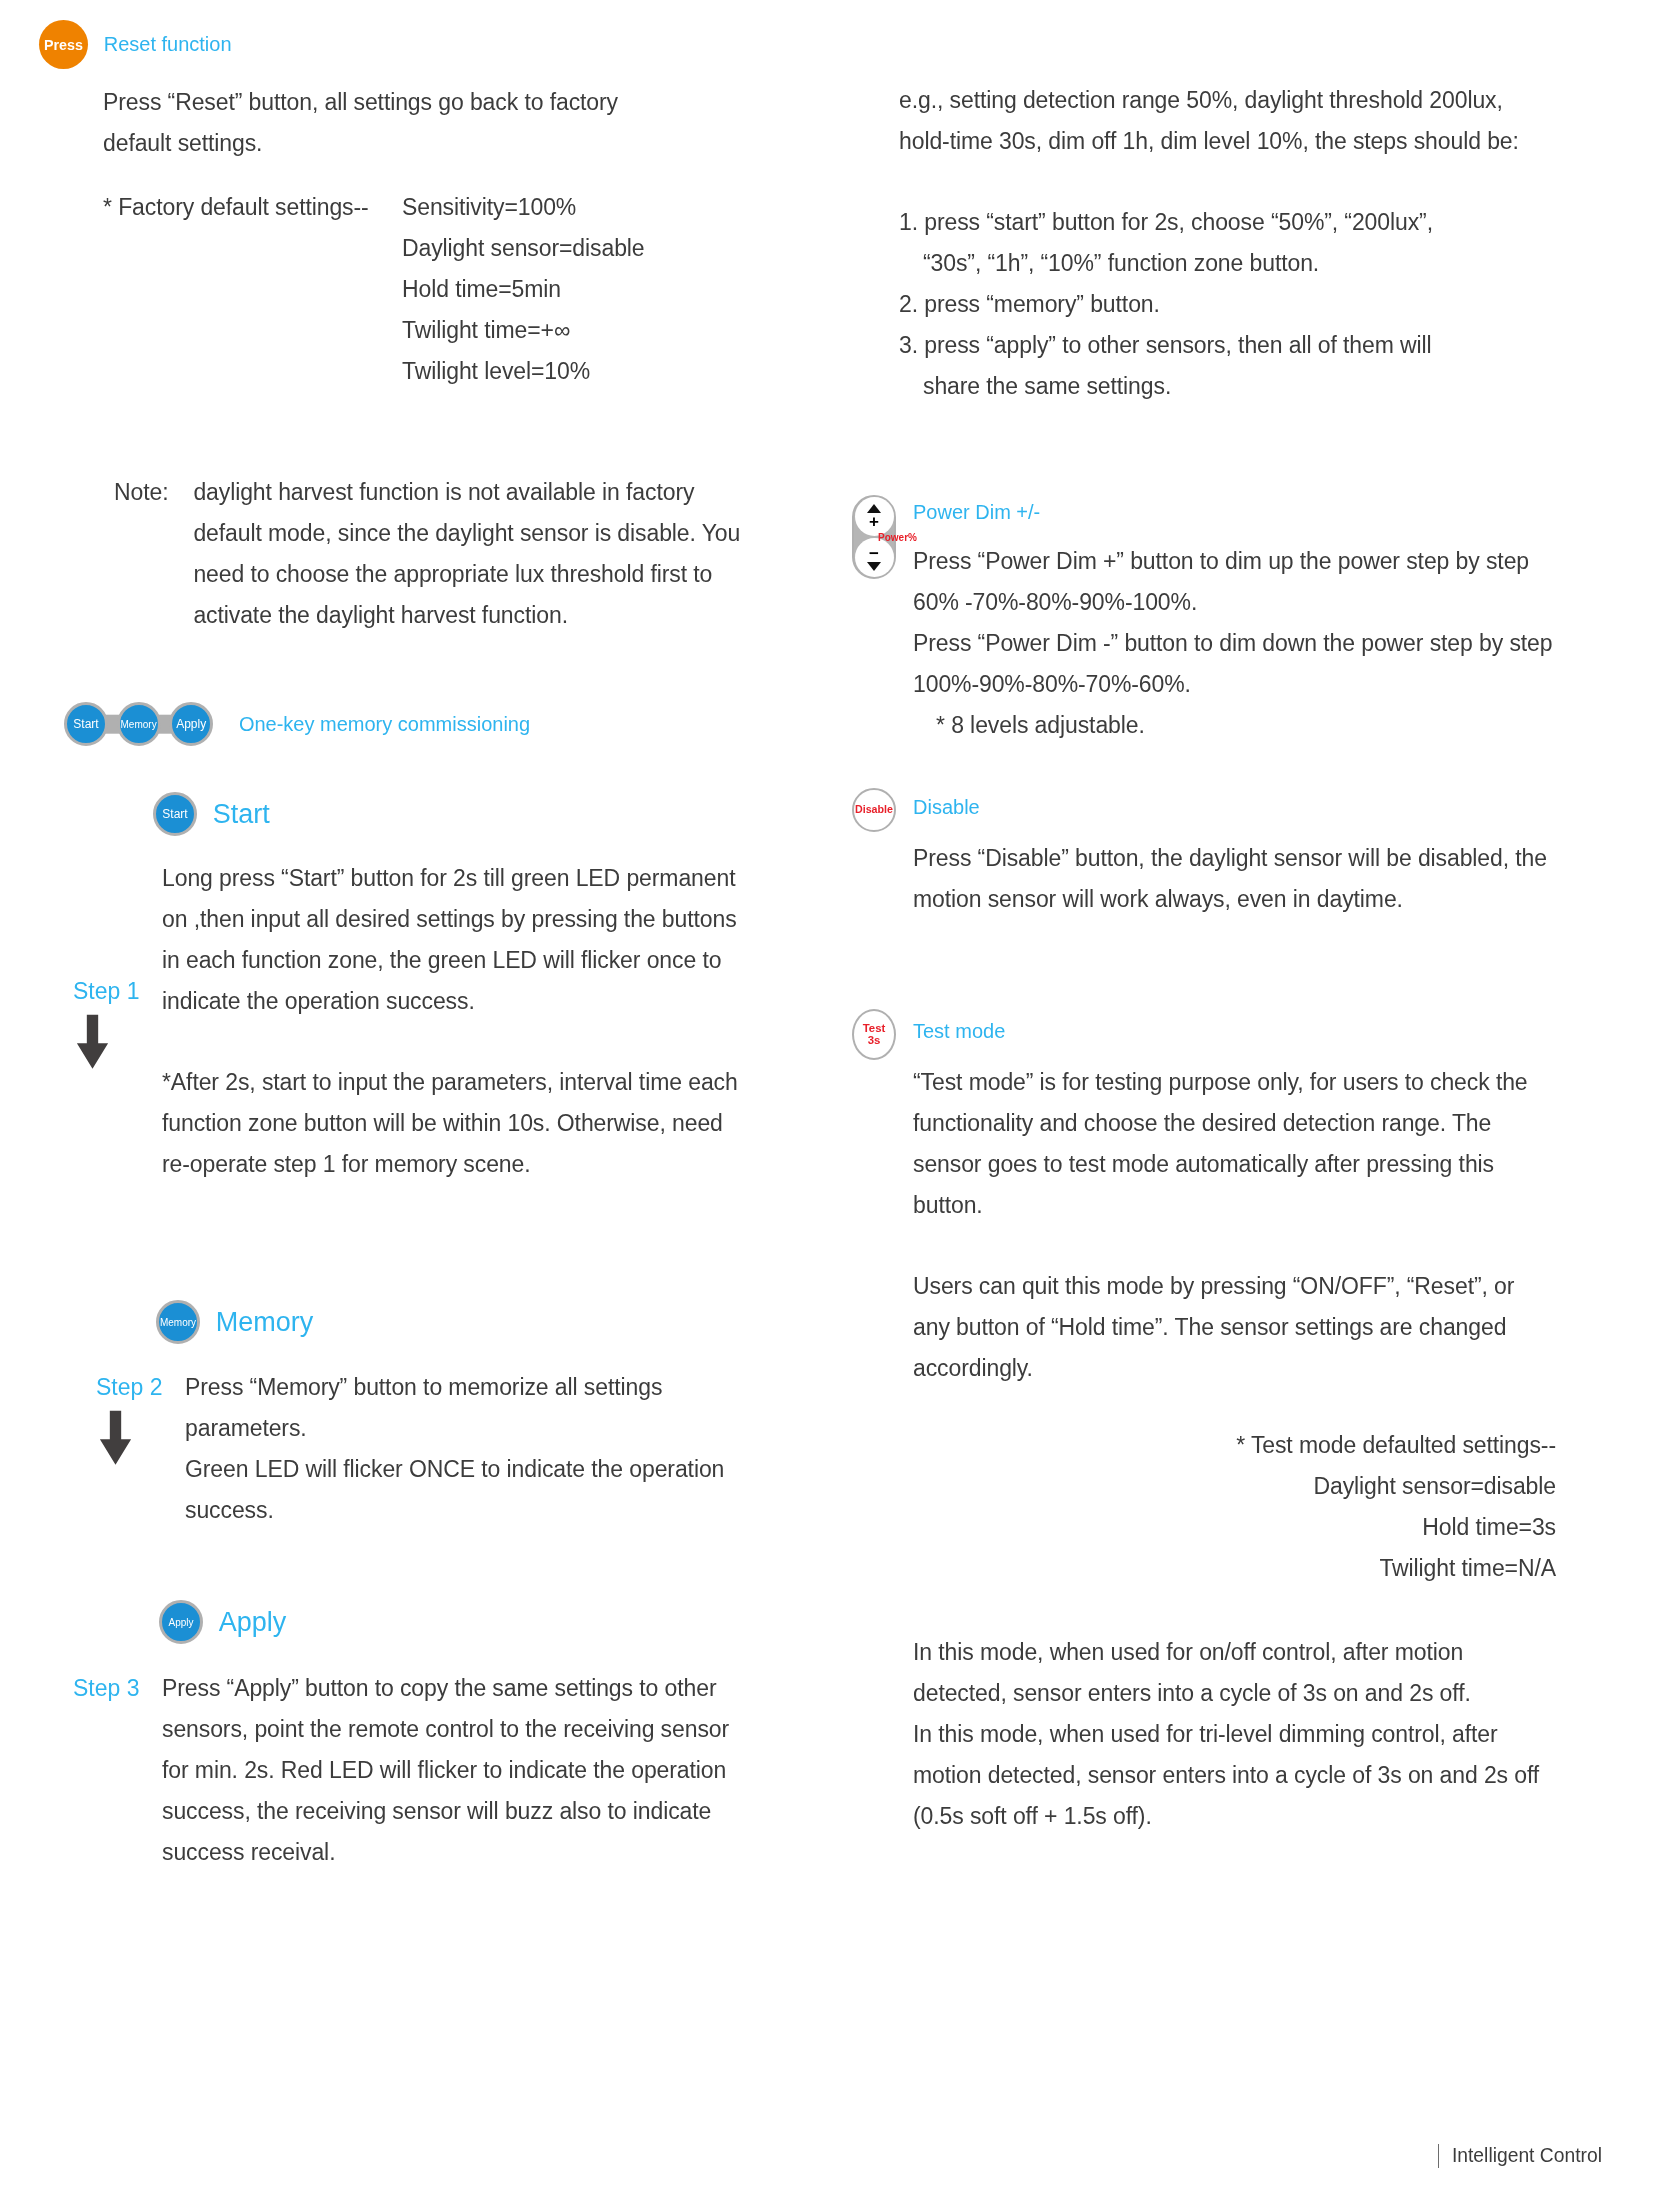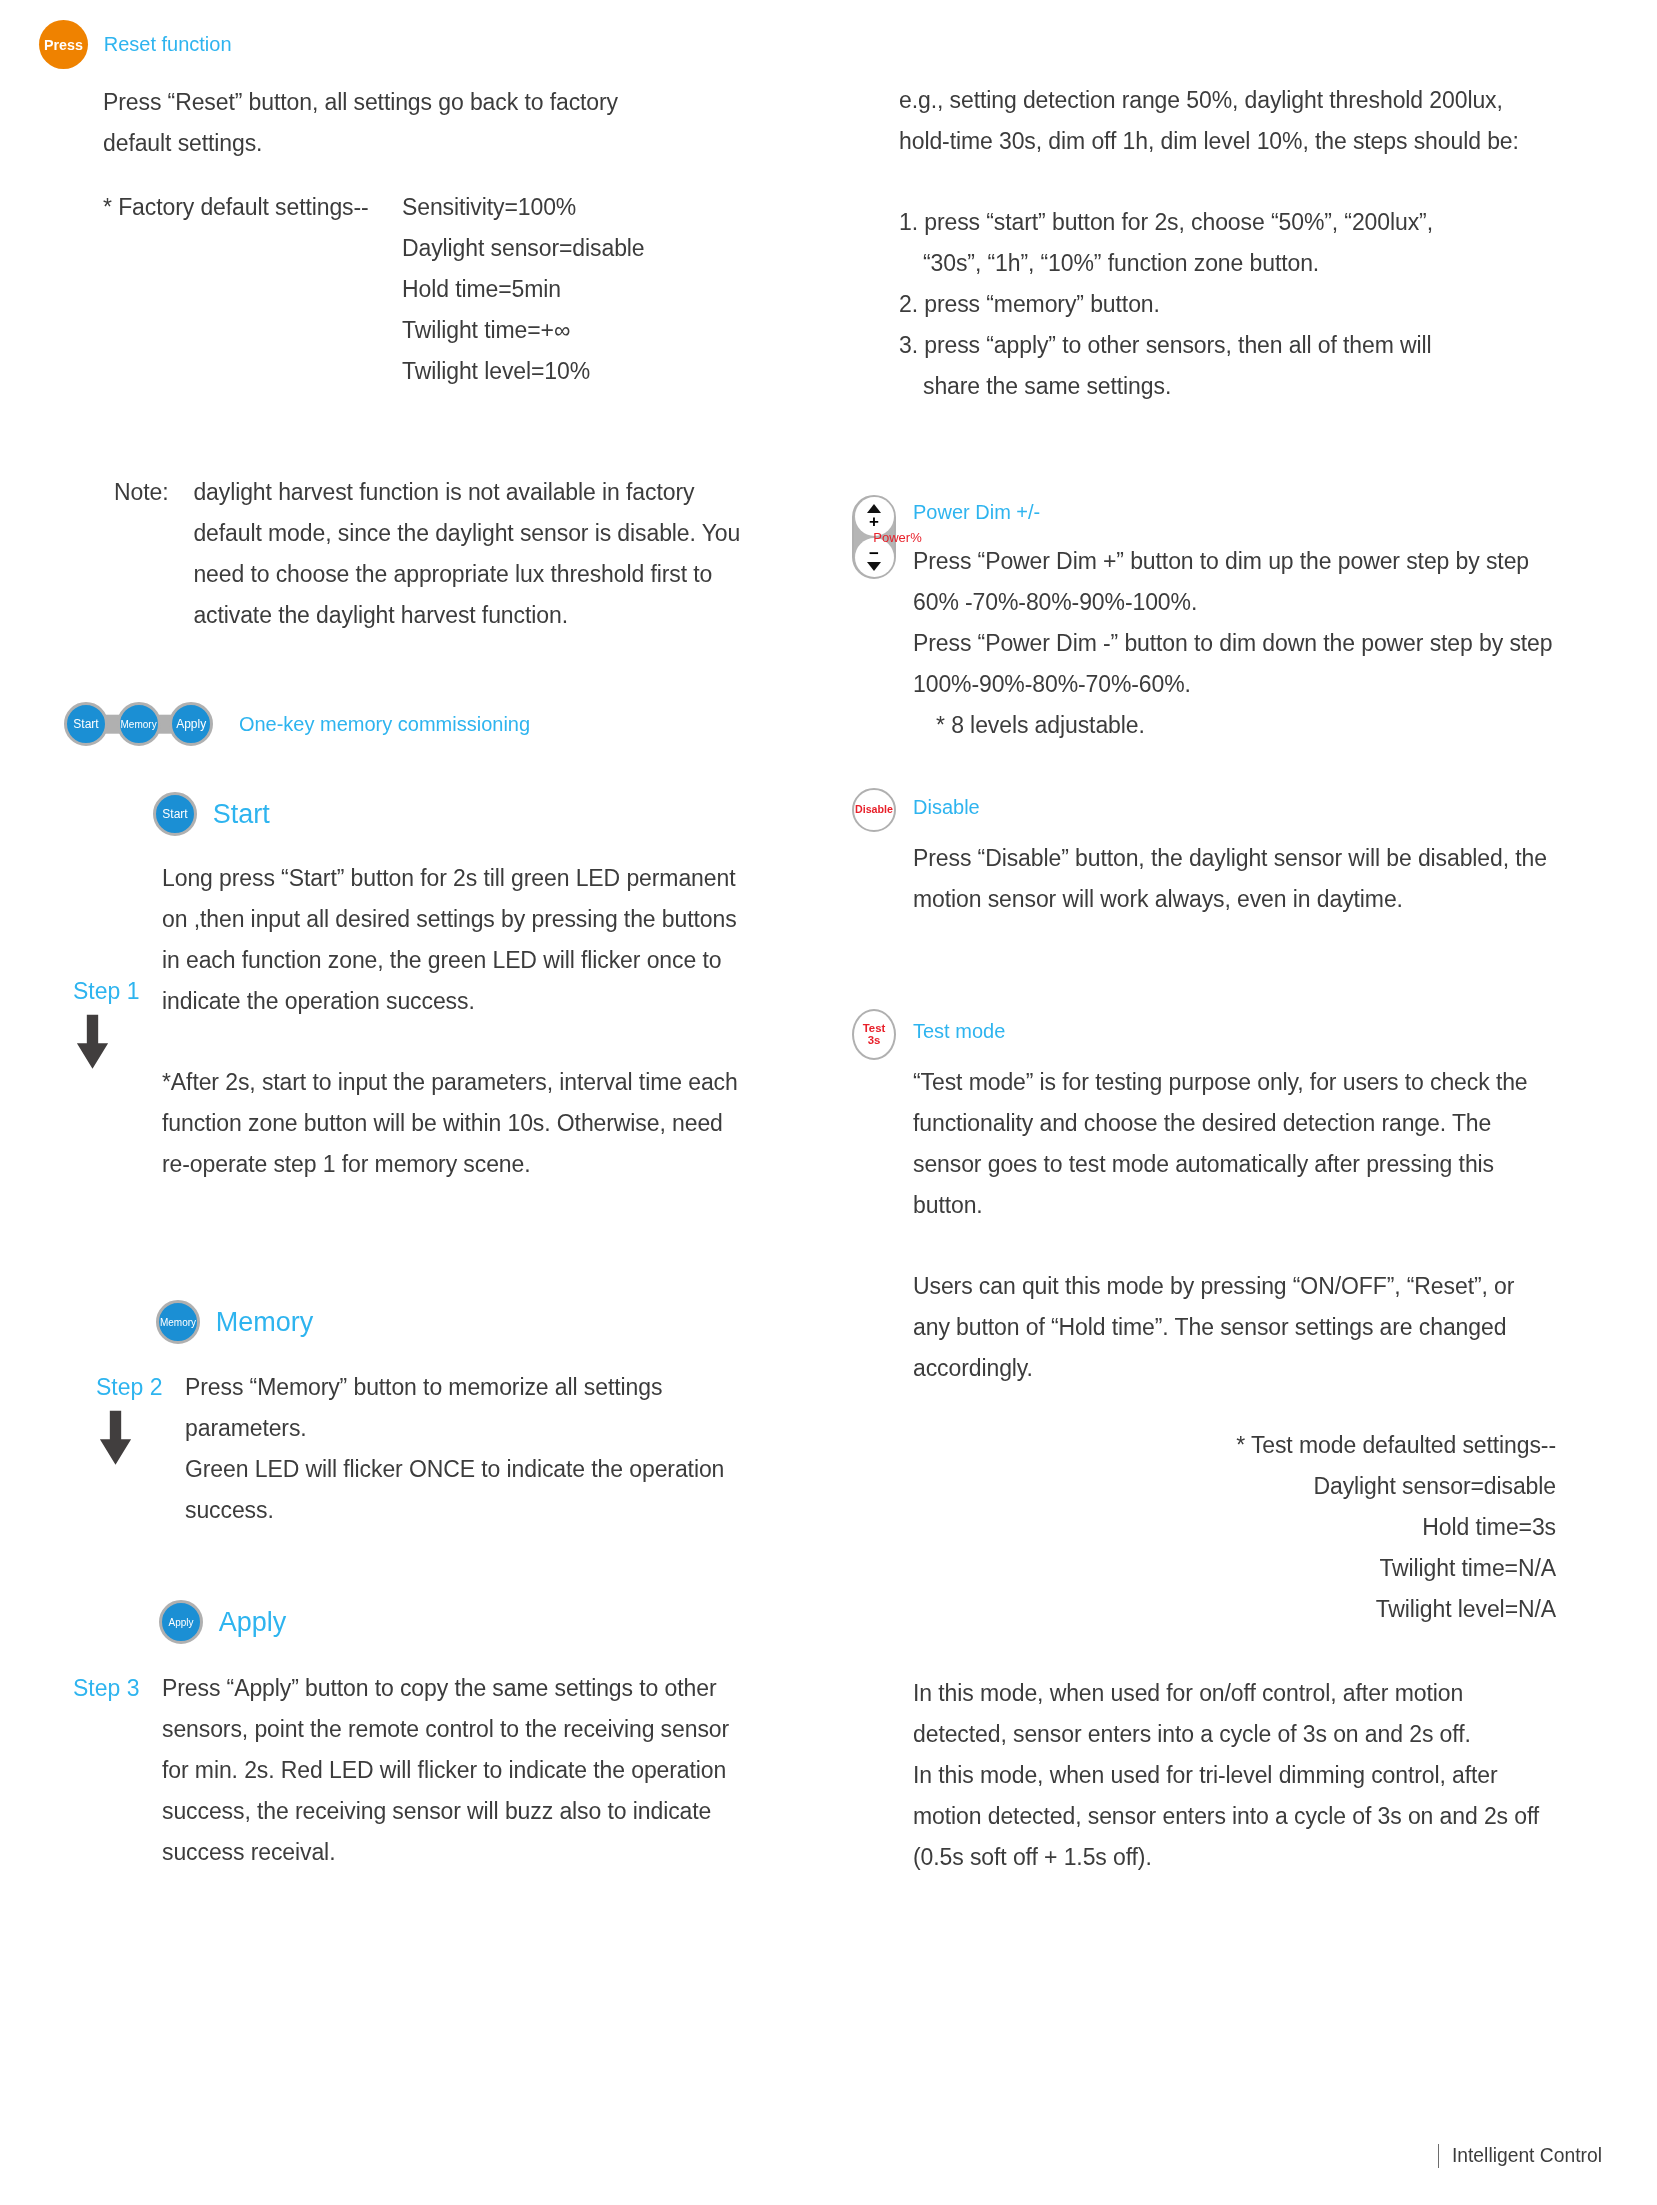--- a/index.html
+++ b/index.html
@@ -150,22 +150,22 @@
     line-height: 0.85;
     font-size: 14.3px;
     color: #000;
   }
   .power-label {
     position: absolute;
     top: 50%;
     left: 50%;
     transform: translate(-50%, -50%);
     color: #e8202a;
-    font-size: 13px;
-    font-weight: normal;
+    font-size: 10px;
+    font-weight: bold;
     white-space: nowrap;
     z-index: 3;
     padding-left: 47px;
   }
   .arrow-down-glyph {
     width: 0; height: 0;
     border-left: 7.9px solid transparent;
     border-right: 7.9px solid transparent;
     border-top: 9.3px solid #111;
   }
@@ -364,21 +364,20 @@
           <div class="heading" style="margin-top:5.7px;">Test mode</div>
           <div class="body-text" style="margin-top:14.3px;">“Test mode” is for testing purpose only, for users to check the functionality and choose the desired detection range. The sensor goes to test mode automatically after pressing this button.</div>
           <div class="body-text" style="margin-top:40px;">Users can quit this mode by pressing “ON/OFF”, “Reset”, or any button of “Hold time”. The sensor settings are changed accordingly.</div>
 
           <div style="margin-top:36px;text-align:right;">
             <div class="body-text" style="margin-left:-11.4px;">* Test mode defaulted settings--</div>
             <div class="body-text settings-list">
               <div>Daylight sensor=disable</div>
               <div>Hold time=3s</div>
               <div>Twilight time=N/A</div>
-              <div>Twilight level=N/A</div>
             </div>
           </div>
 
           <div class="body-text" style="margin-top:43px;">In this mode, when used for on/off control, after motion detected, sensor enters into a cycle of 3s on and 2s off.</div>
           <div class="body-text">In this mode, when used for tri-level dimming control, after motion detected, sensor enters into a cycle of 3s on and 2s off (0.5s soft off + 1.5s off).</div>
         </div>
       </div>
     </div>
 
   </div>

